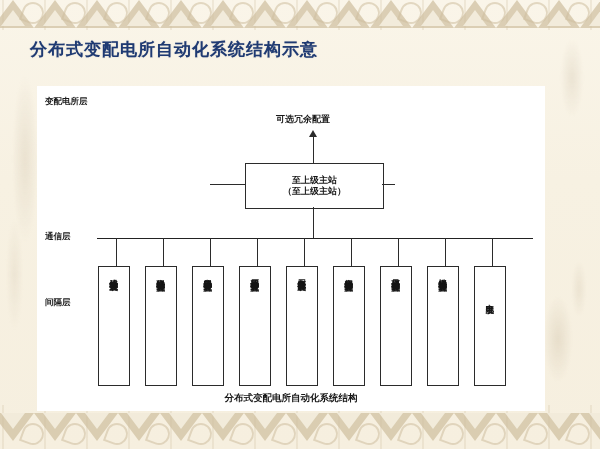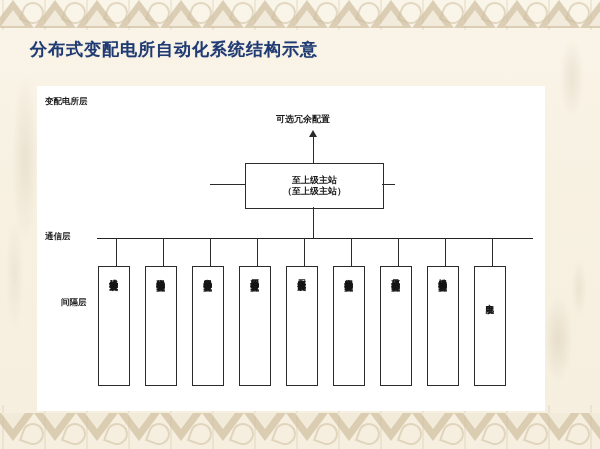--- a/index.html
+++ b/index.html
@@ -337,21 +337,21 @@
     <div class="swirl" style="left:568px;top:18px;"></div>
   </div>
 
   <div class="title">分布式变配电所自动化系统结构示意</div>
 
   <div class="panel">
     <div class="diagram">
 
       <div class="lbl lbl-layer" style="left:8px; top:10px;">变配电所层</div>
       <div class="lbl lbl-layer" style="left:8px; top:145px;">通信层</div>
-      <div class="lbl lbl-layer" style="left:24px; top:211px;">间隔层</div>
+      <div class="lbl lbl-layer" style="left:8px; top:211px;">间隔层</div>
 
       <div class="lbl" style="left:239px; top:27px; font-size:9px;">可选冗余配置</div>
       <div class="arrow-up" style="left:272px; top:44px;"></div>
       <div class="ln-v" style="left:276px; top:51px; height:26px;"></div>
 
 
       <div class="ln-h" style="left:173px; top:98px; width:35px;"></div>
 
       <div class="hbox" style="left:208px; top:77px; width:137px; height:44px; flex-direction:column;">
         <span>至上级主站</span>
@@ -397,17 +397,18 @@
       <div class="vbox" style="left:343px; top:180px; width:30px; height:118px;">
         <span class="vtext">贯通线保护监控装置</span>
       </div>
       <div class="vbox" style="left:390px; top:180px; width:30px; height:118px;">
         <span class="vtext">馈出线保护监控装置</span>
       </div>
       <div class="vbox" style="left:437px; top:180px; width:30px; height:118px;">
         <span class="vtext" style="top:30px;">电度表</span>
       </div>
 
+      <div class="caption" style="top:306px;">分布式变配电所自动化系统结构</div>
 
     </div>
   </div>
 
 </div>
 
 </body></html>

